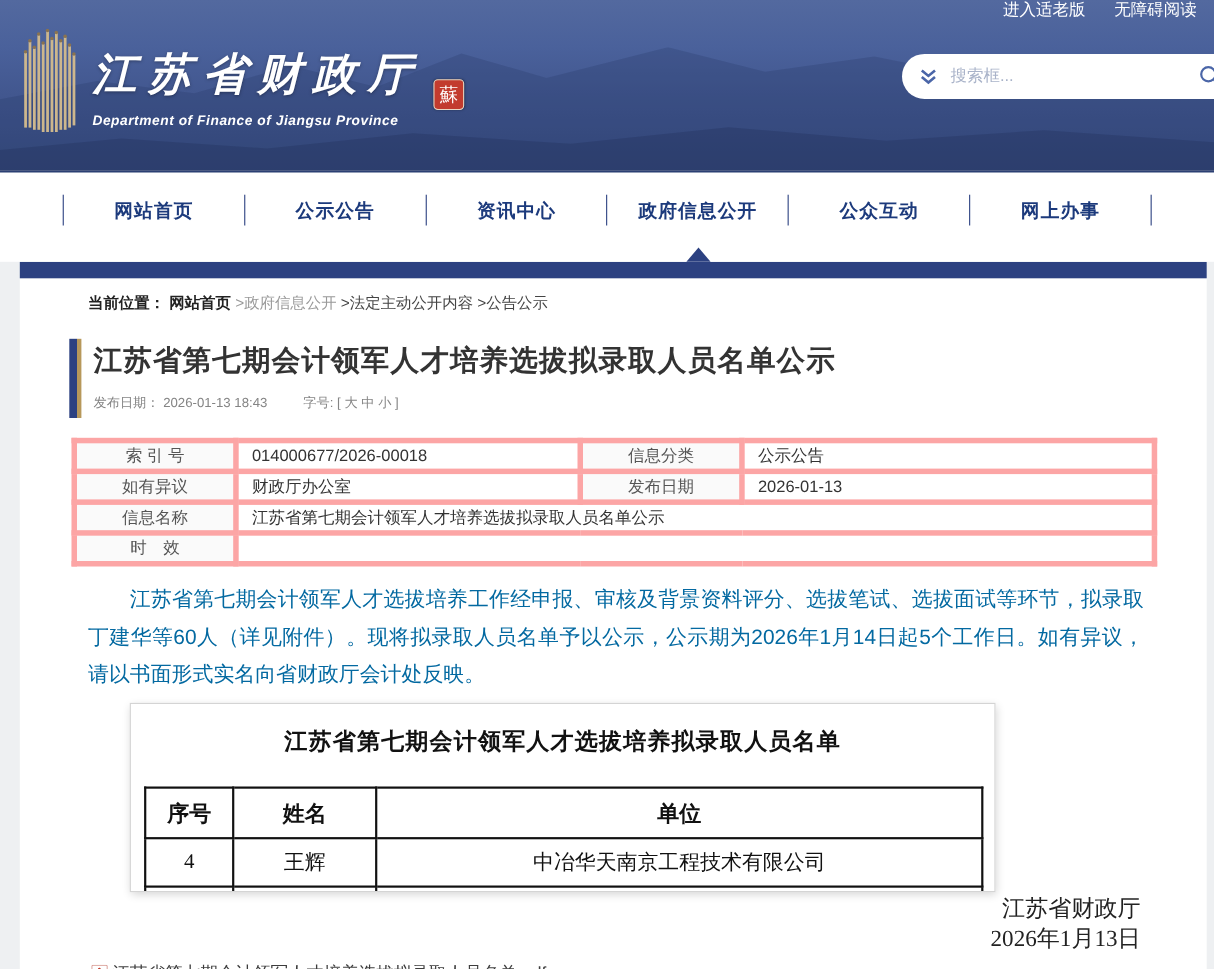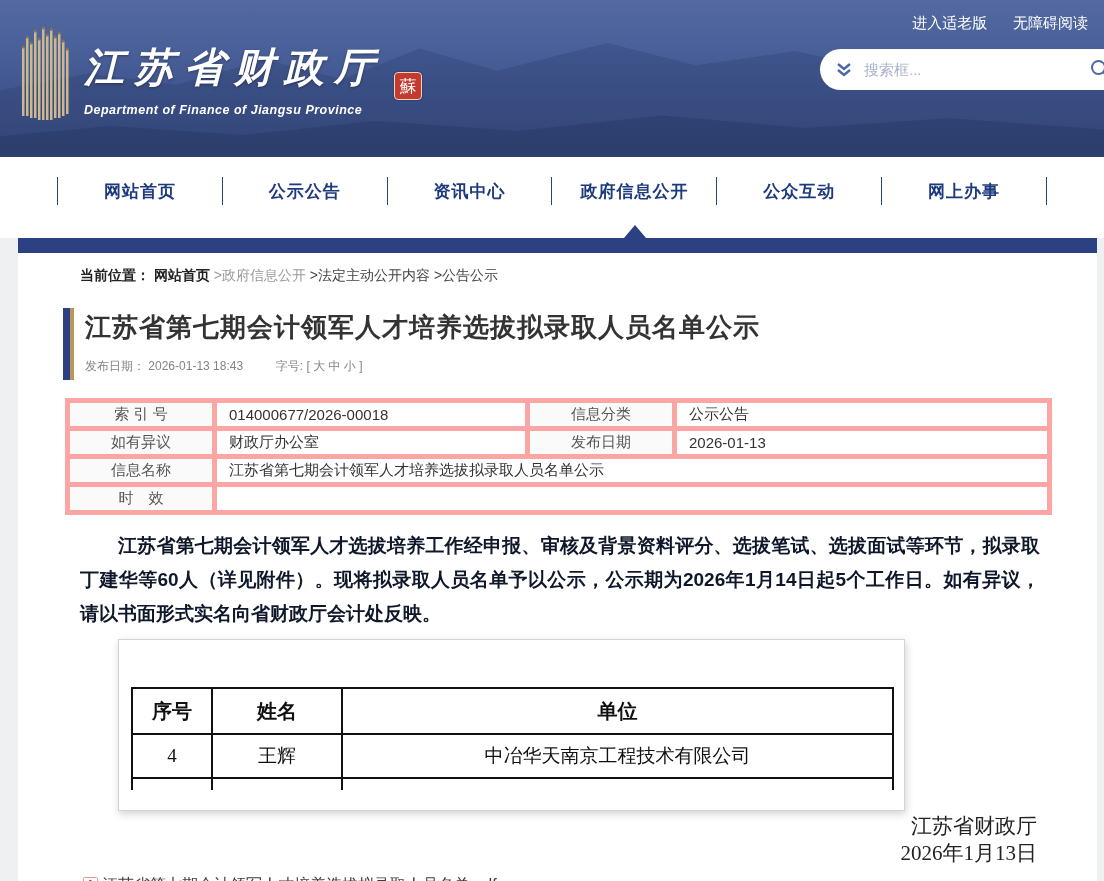--- a/index.html
+++ b/index.html
@@ -19,21 +19,21 @@
   .brand { position:absolute; left:20px; top:26px; display:flex; align-items:flex-start; }
   .brand-text { margin-left:12px; margin-top:14px; }
   .site-cn { color:#fff; font-family:"Liberation Serif", serif; font-weight:bold;
     font-size:40px; letter-spacing:10px; text-shadow:0 1px 3px rgba(0,0,0,.35); font-style:italic; }
   .site-en { color:#fff; font-size:12.5px; font-weight:bold; font-style:italic;
     letter-spacing:.5px; margin-top:8px; }
   .seal { position:absolute; left:394px; top:72px; width:28px; height:28px;
     background:#c23b2e; border-radius:4px; border:1px solid #e8d6c2;
     color:#fff; font-family:"Liberation Serif", serif; font-size:17px; line-height:27px;
     text-align:center; box-shadow:0 0 2px rgba(0,0,0,.4); }
-  .top-links { position:absolute; top:14px; right:16px; color:#fff; font-size:15px;font-family:Liberation Serif, serif; }
+  .top-links { position:absolute; top:0; right:16px; color:#fff; font-size:15px; }
   .top-links span { margin-left:22px; cursor:pointer; }
   .search-pill { position:absolute; top:49px; left:820px; width:306px; height:41px;
     background:#fff; border-radius:21px; display:flex; align-items:center; padding:0 14px; }
   .search-pill svg { flex:0 0 auto; }
   .search-input { flex:1; border:none; outline:none; font-size:15px; color:#333;
     margin:0 10px; background:transparent; font-family:"Liberation Sans", sans-serif; }
   .search-input::placeholder { color:#a9b3c9; }
 
   
   .nav { position:relative; height:81px; background:#fff; }
@@ -62,21 +62,21 @@
   .pub-line .sep { display:inline-block; width:26px; }
 
   .meta-table { margin:18px 45px 0 47px; border-collapse:collapse; width:987px;
     font-size:15px; }
   .meta-table td { border:5px solid #fca5a5; height:28px; padding:0 12px; color:#333; }
   .meta-table td.lbl { background:#fafafa; color:#555; text-align:center; width:147px; }
   .meta-table td.v1 { width:313px; }
   .meta-table td.l2 { width:147px; }
 
   .body-para { margin:14px 57px 0 62px; font-size:19px; line-height:34px;
-    color:#0f172a; text-indent:2em; text-align:justify;font-weight:bold; }
+    color:#0369a1; text-indent:2em; text-align:justify; }
 
   .doc-card { margin:8px 0 0 100px; width:787px; height:172px; background:#fff;
     border:1px solid #d4d4d4; box-shadow:1px 3px 8px rgba(0,0,0,.18);
     overflow:hidden; padding-top:20px; }
   .doc-title { text-align:center; font-family:"Liberation Serif", serif;
     font-weight:bold; font-size:21px; color:#111; letter-spacing:1px; }
   .doc-table { border-collapse:collapse; margin:27px 12px 0 12px; width:763px;
     font-family:"Liberation Serif", serif; font-size:19px; color:#111; }
   .doc-table td, .doc-table th { border:2px solid #111; text-align:center; }
   .doc-table th { height:46px; font-size:20px; }
@@ -221,20 +221,21 @@
       <tr>
         <td class="lbl">时　效</td>
         <td colspan="3"></td>
       </tr>
     </tbody>
       </table>
 
     <p class="body-para">江苏省第七期会计领军人才选拔培养工作经申报、审核及背景资料评分、选拔笔试、选拔面试等环节，拟录取丁建华等60人（详见附件）。现将拟录取人员名单予以公示，公示期为2026年1月14日起5个工作日。如有异议，请以书面形式实名向省财政厅会计处反映。</p>
 
     <div class="doc-card">
+      <div class="doc-title">江苏省第七期会计领军人才选拔培养拟录取人员名单</div>
       <table class="doc-table">
         <tbody>
             <tr>
           <th class="col-no">序号</th>
           <th class="col-name">姓名</th>
           <th>单位</th>
         </tr>
         <tr>
           <td>4</td>
           <td>王辉</td>

